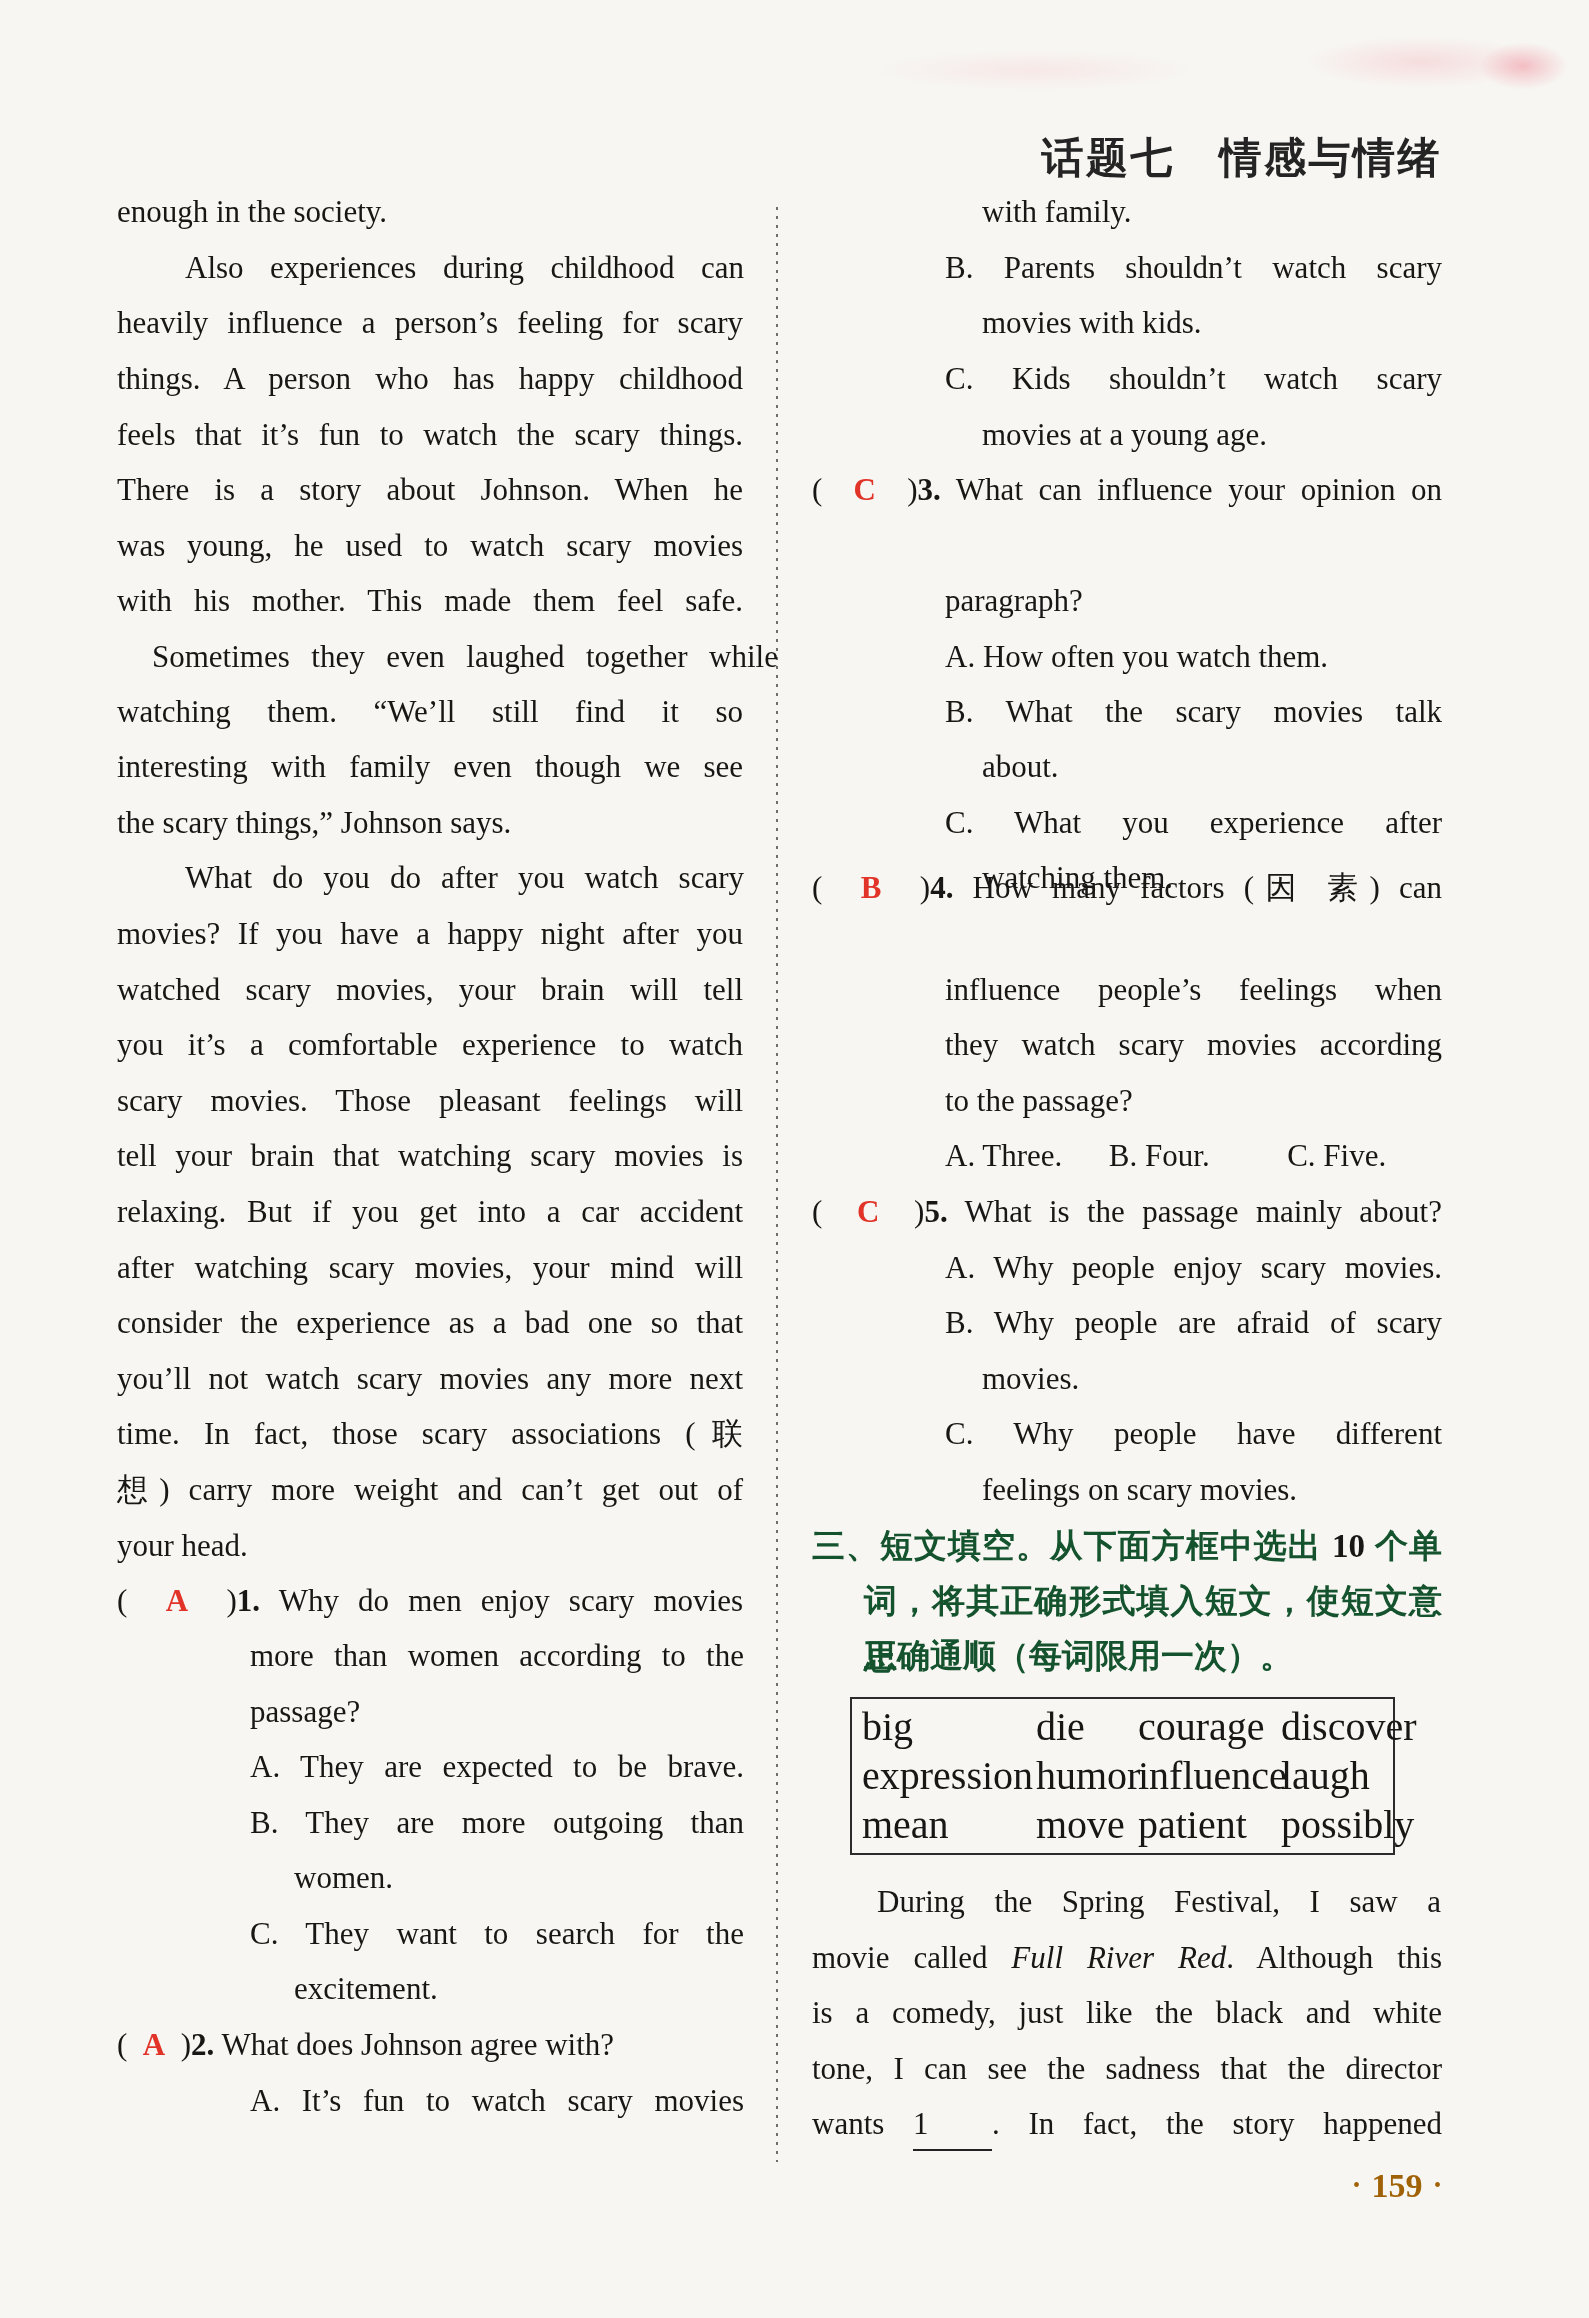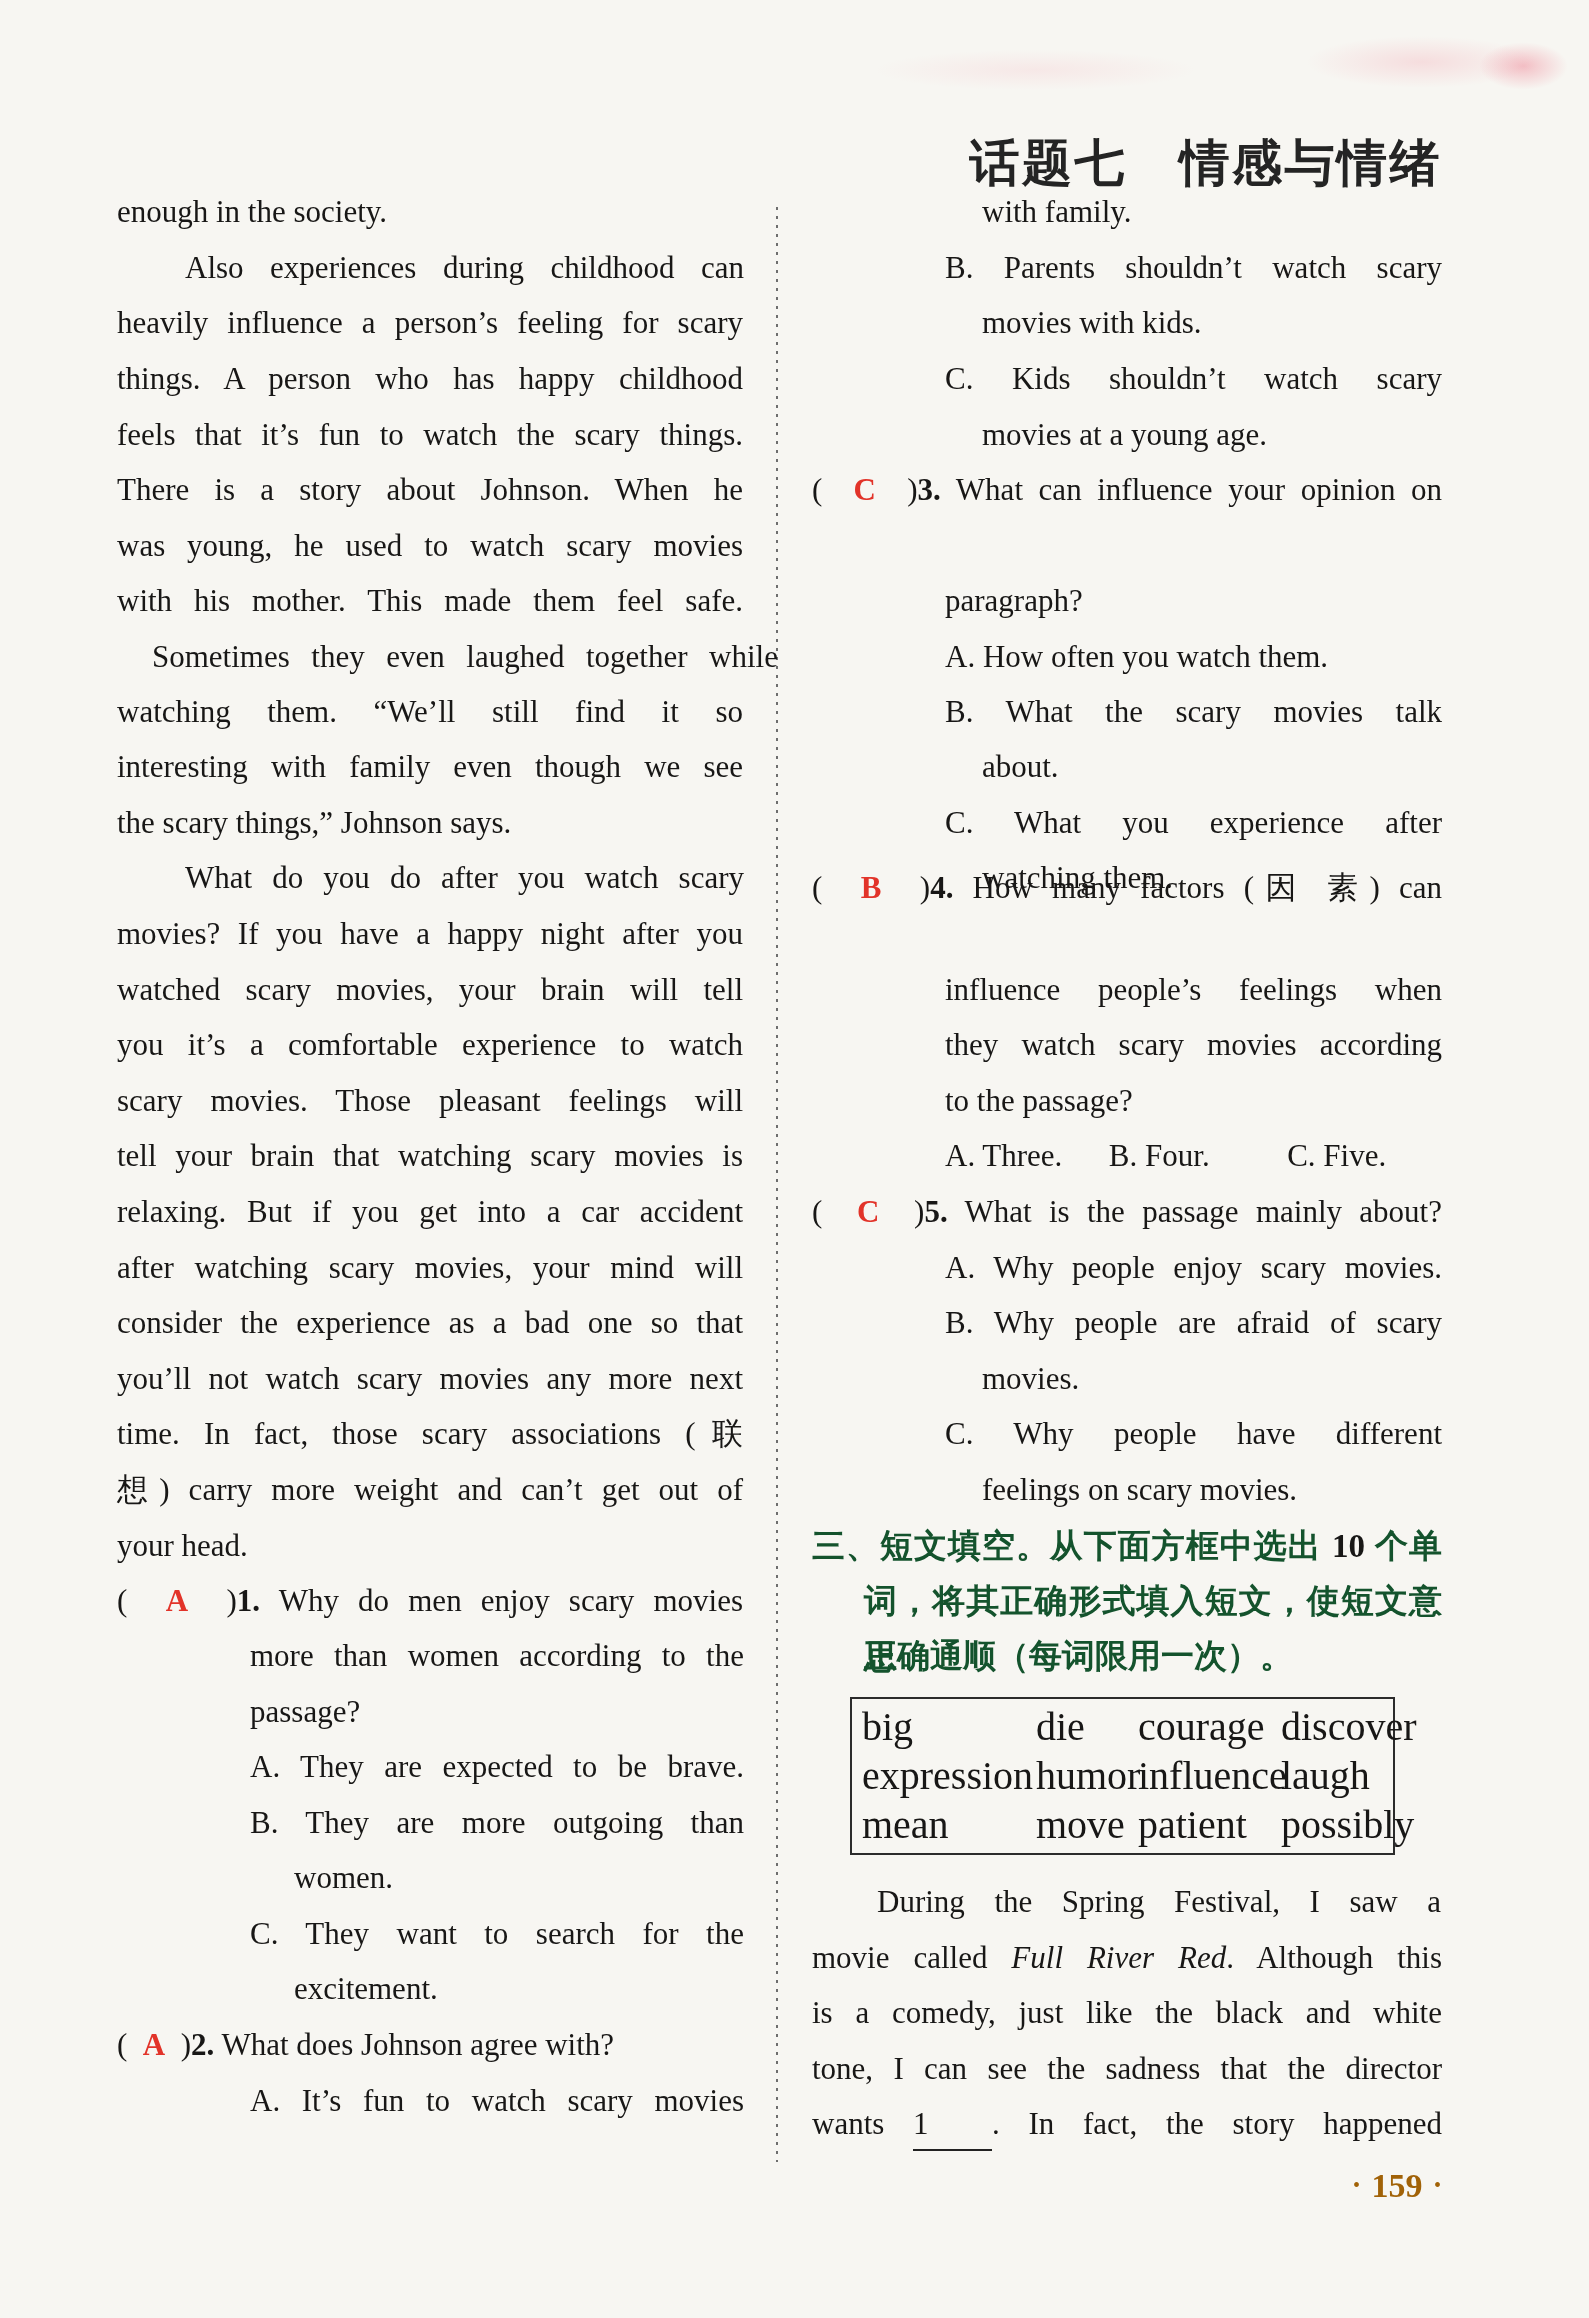--- a/index.html
+++ b/index.html
@@ -13,21 +13,21 @@
   .wm{position:absolute;pointer-events:none;}
   #wm1{left:1257px;top:25px;width:329px;height:74px;
     background:radial-gradient(ellipse 50% 50% at 50% 50%, rgba(240,120,140,0.20), rgba(240,120,140,0) 70%);}
   #wm2{left:1462px;top:33px;width:123px;height:66px;
     background:radial-gradient(ellipse 50% 50% at 50% 50%, rgba(235,85,110,0.34), rgba(235,85,110,0) 72%);}
   #wm3{left:805px;top:41px;width:460px;height:58px;
     background:radial-gradient(ellipse 50% 50% at 50% 50%, rgba(242,130,150,0.12), rgba(242,130,150,0) 70%);}
   #header{
     position:absolute;top:130px;right:147px;
     font-family:"Liberation Sans",sans-serif;font-weight:700;
-    font-size:50px;color:#242424;letter-spacing:2.5px;white-space:pre;
+    font-size:42px;color:#242424;letter-spacing:2.5px;white-space:pre;
   }
   #divider{
     position:absolute;left:776px;top:207px;width:1.6px;height:1955px;
     background:repeating-linear-gradient(to bottom,#6e6e6e 0 3.3px,transparent 3.3px 9px);
   }
   .line{
     position:absolute;height:56px;line-height:56px;
     font-family:"Liberation Serif",serif;font-size:31px;color:#181716;
     white-space:normal;
   }

